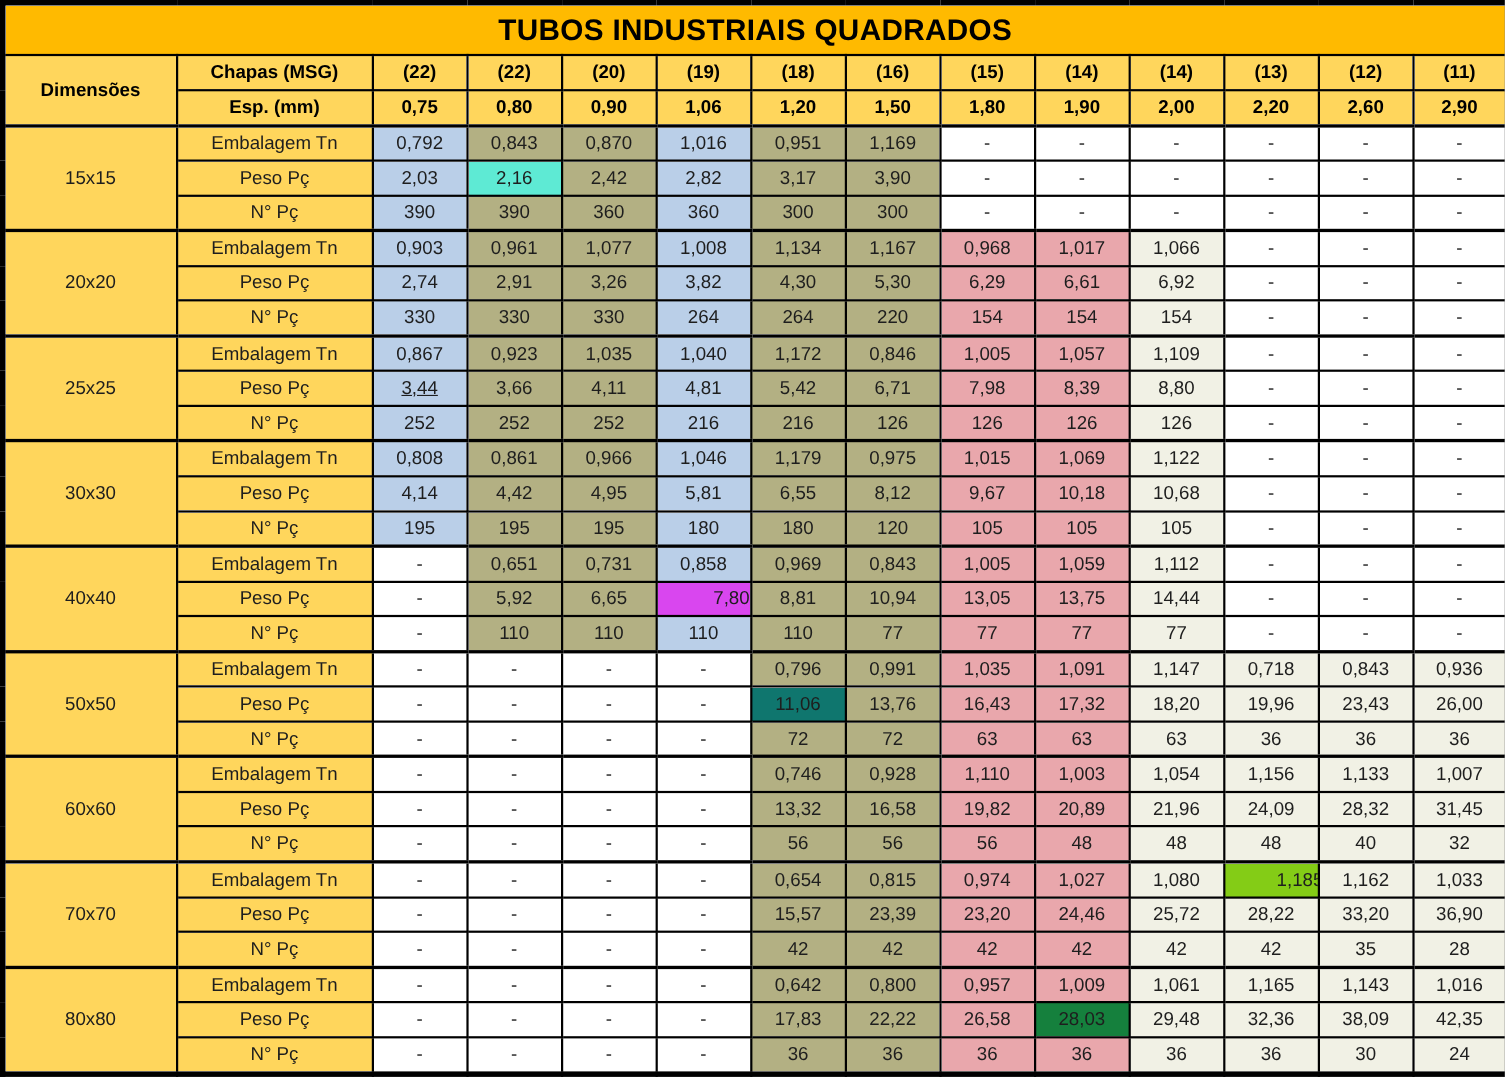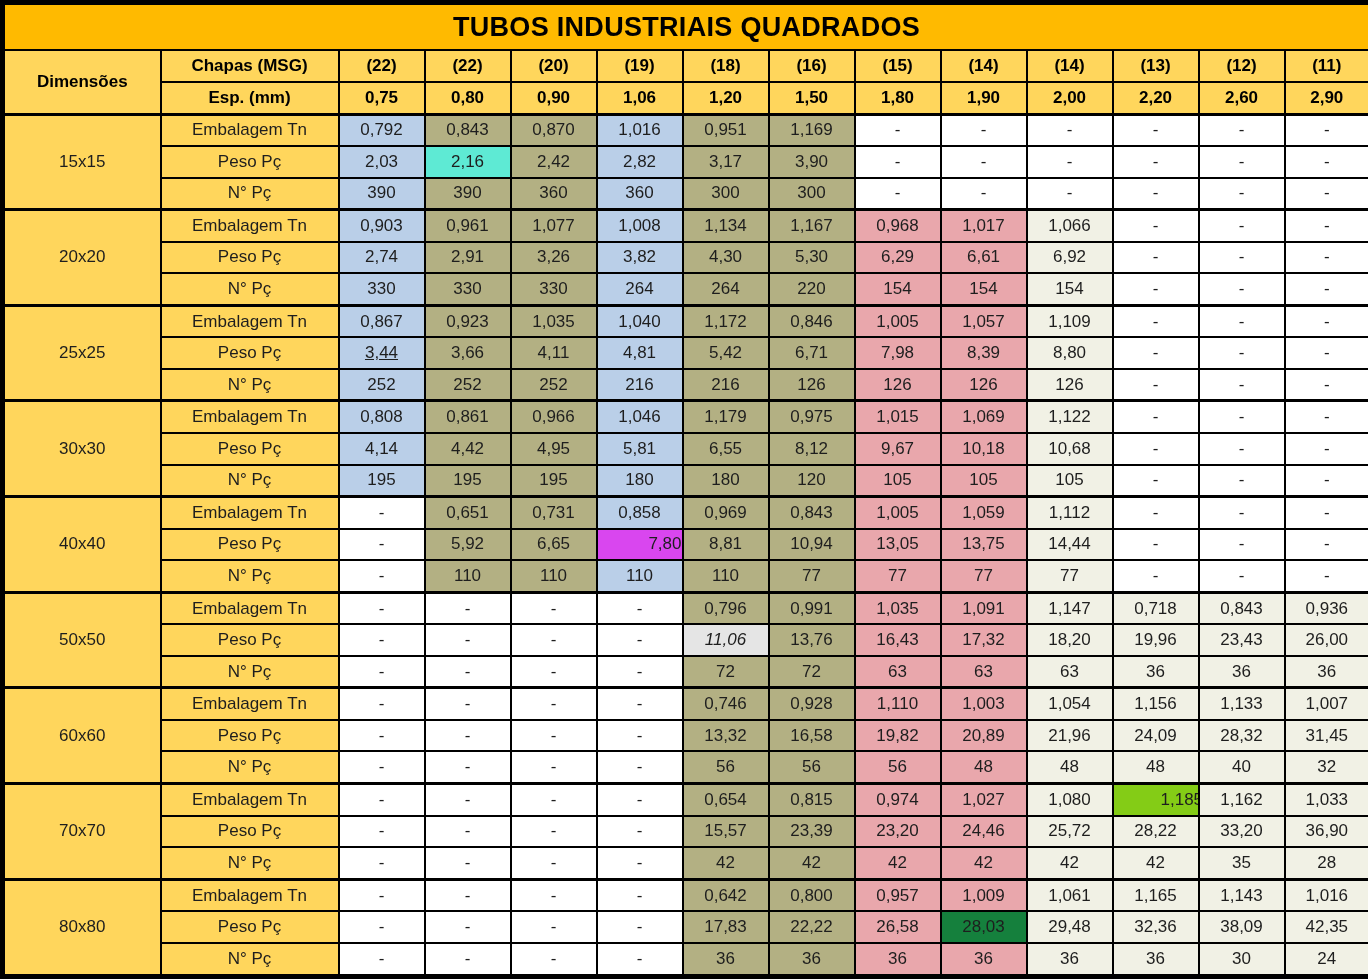--- a/index.html
+++ b/index.html
@@ -319,21 +319,21 @@
         <td class="value-cell" style="background-color: rgb(241, 241, 229);">0,718</td>
         <td class="value-cell" style="background-color: rgb(241, 241, 229);">0,843</td>
         <td class="value-cell" style="background-color: rgb(241, 241, 229);">0,936</td>
       </tr>
       <tr>
         <td class="row-label">Peso Pç</td>
         <td class="value-cell" style="background-color: rgb(255, 255, 255);">-</td>
         <td class="value-cell" style="background-color: rgb(255, 255, 255);">-</td>
         <td class="value-cell" style="background-color: rgb(255, 255, 255);">-</td>
         <td class="value-cell" style="background-color: rgb(255, 255, 255);">-</td>
-        <td class="value-cell" style="background-color: #e5e5e5; font-style: italic;">11,06</td>
+        <td class="value-cell" style="background-color: #0f766e;">11,06</td>
         <td class="value-cell" style="background-color: rgb(179, 176, 131);">13,76</td>
         <td class="value-cell" style="background-color: rgb(233, 167, 172);">16,43</td>
         <td class="value-cell" style="background-color: rgb(233, 167, 172);">17,32</td>
         <td class="value-cell" style="background-color: rgb(241, 241, 229);">18,20</td>
         <td class="value-cell" style="background-color: rgb(241, 241, 229);">19,96</td>
         <td class="value-cell" style="background-color: rgb(241, 241, 229);">23,43</td>
         <td class="value-cell" style="background-color: rgb(241, 241, 229);">26,00</td>
       </tr>
       <tr>
         <td class="row-label">N° Pç</td>

